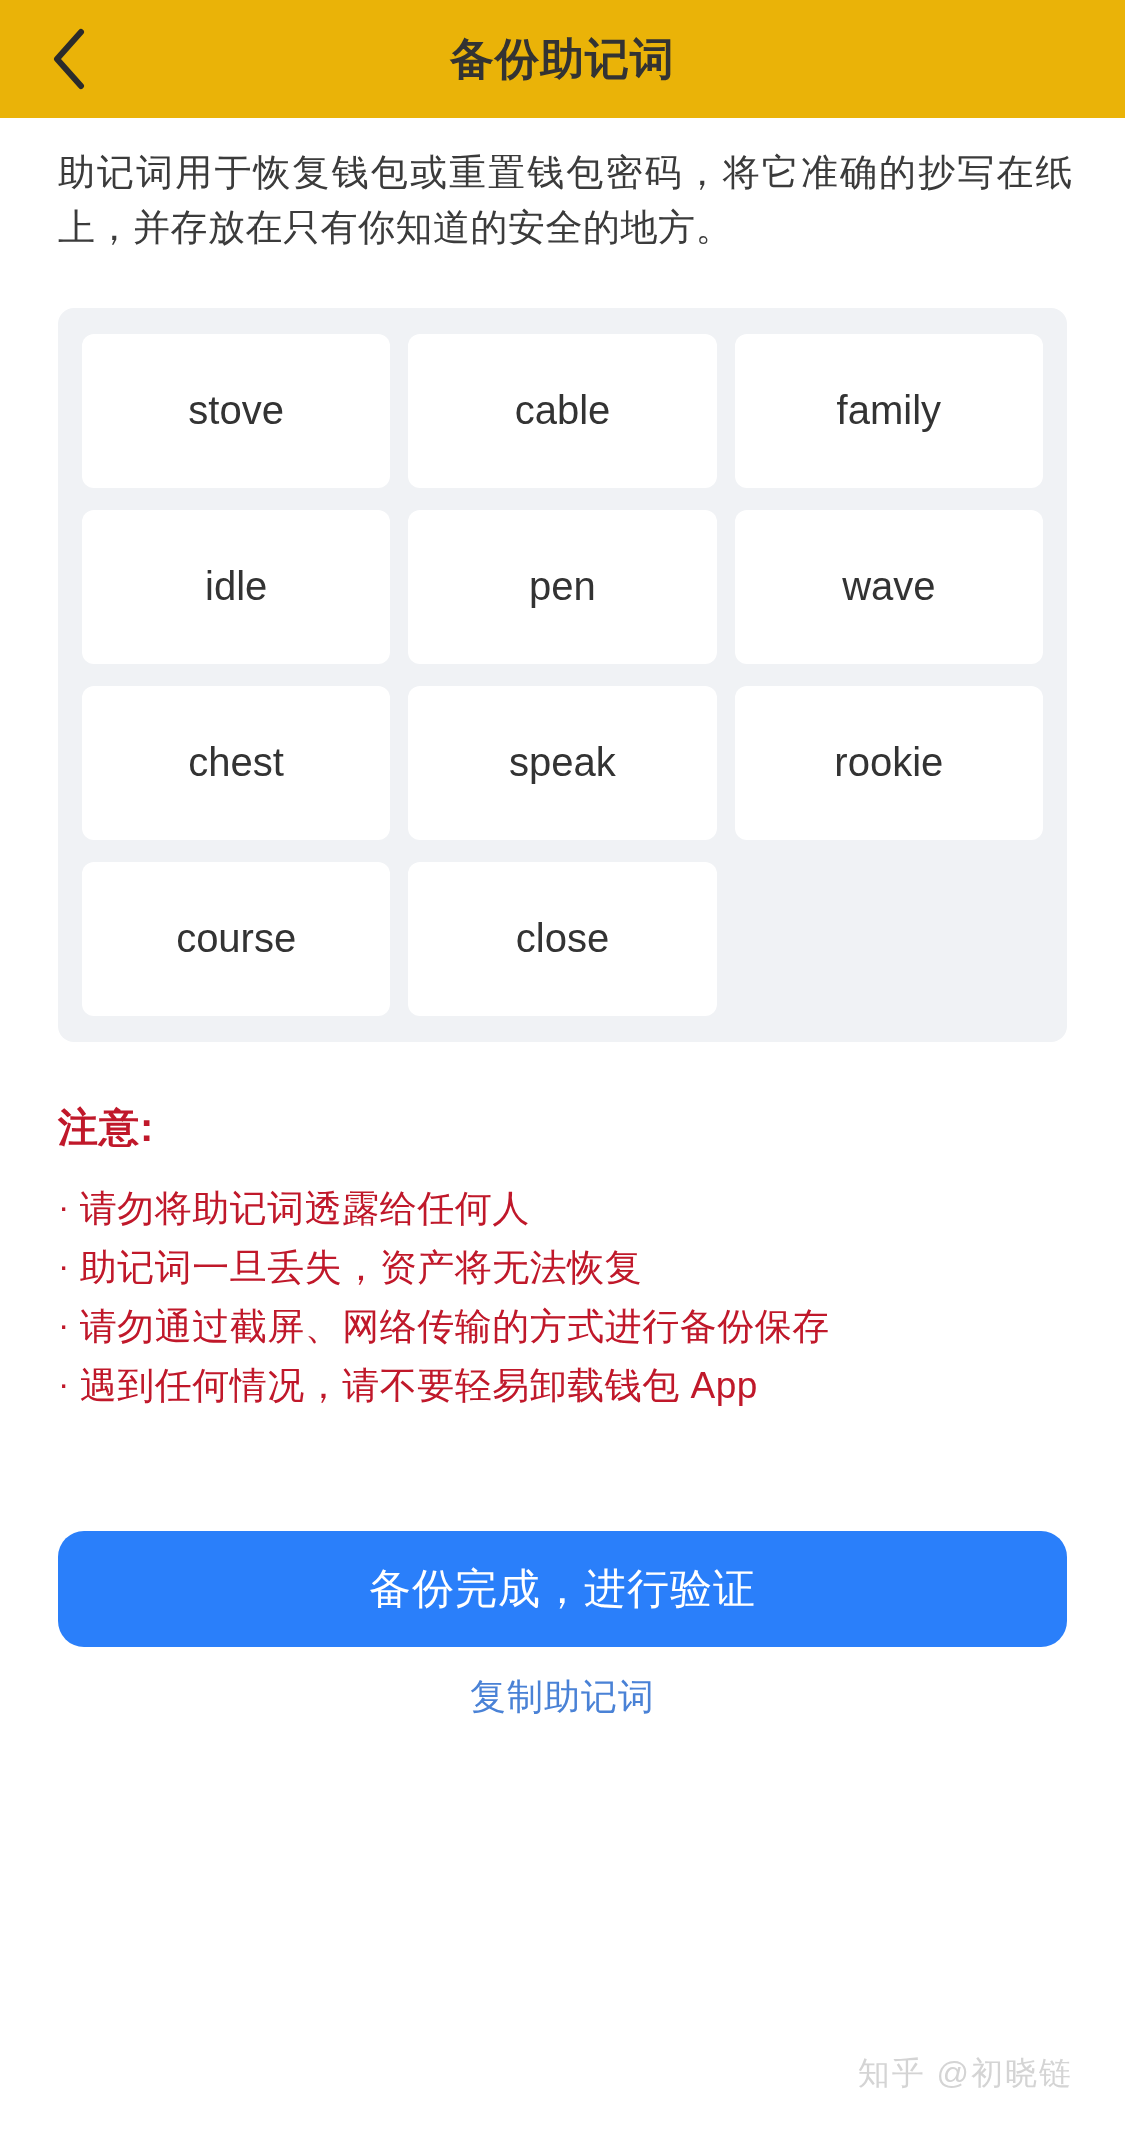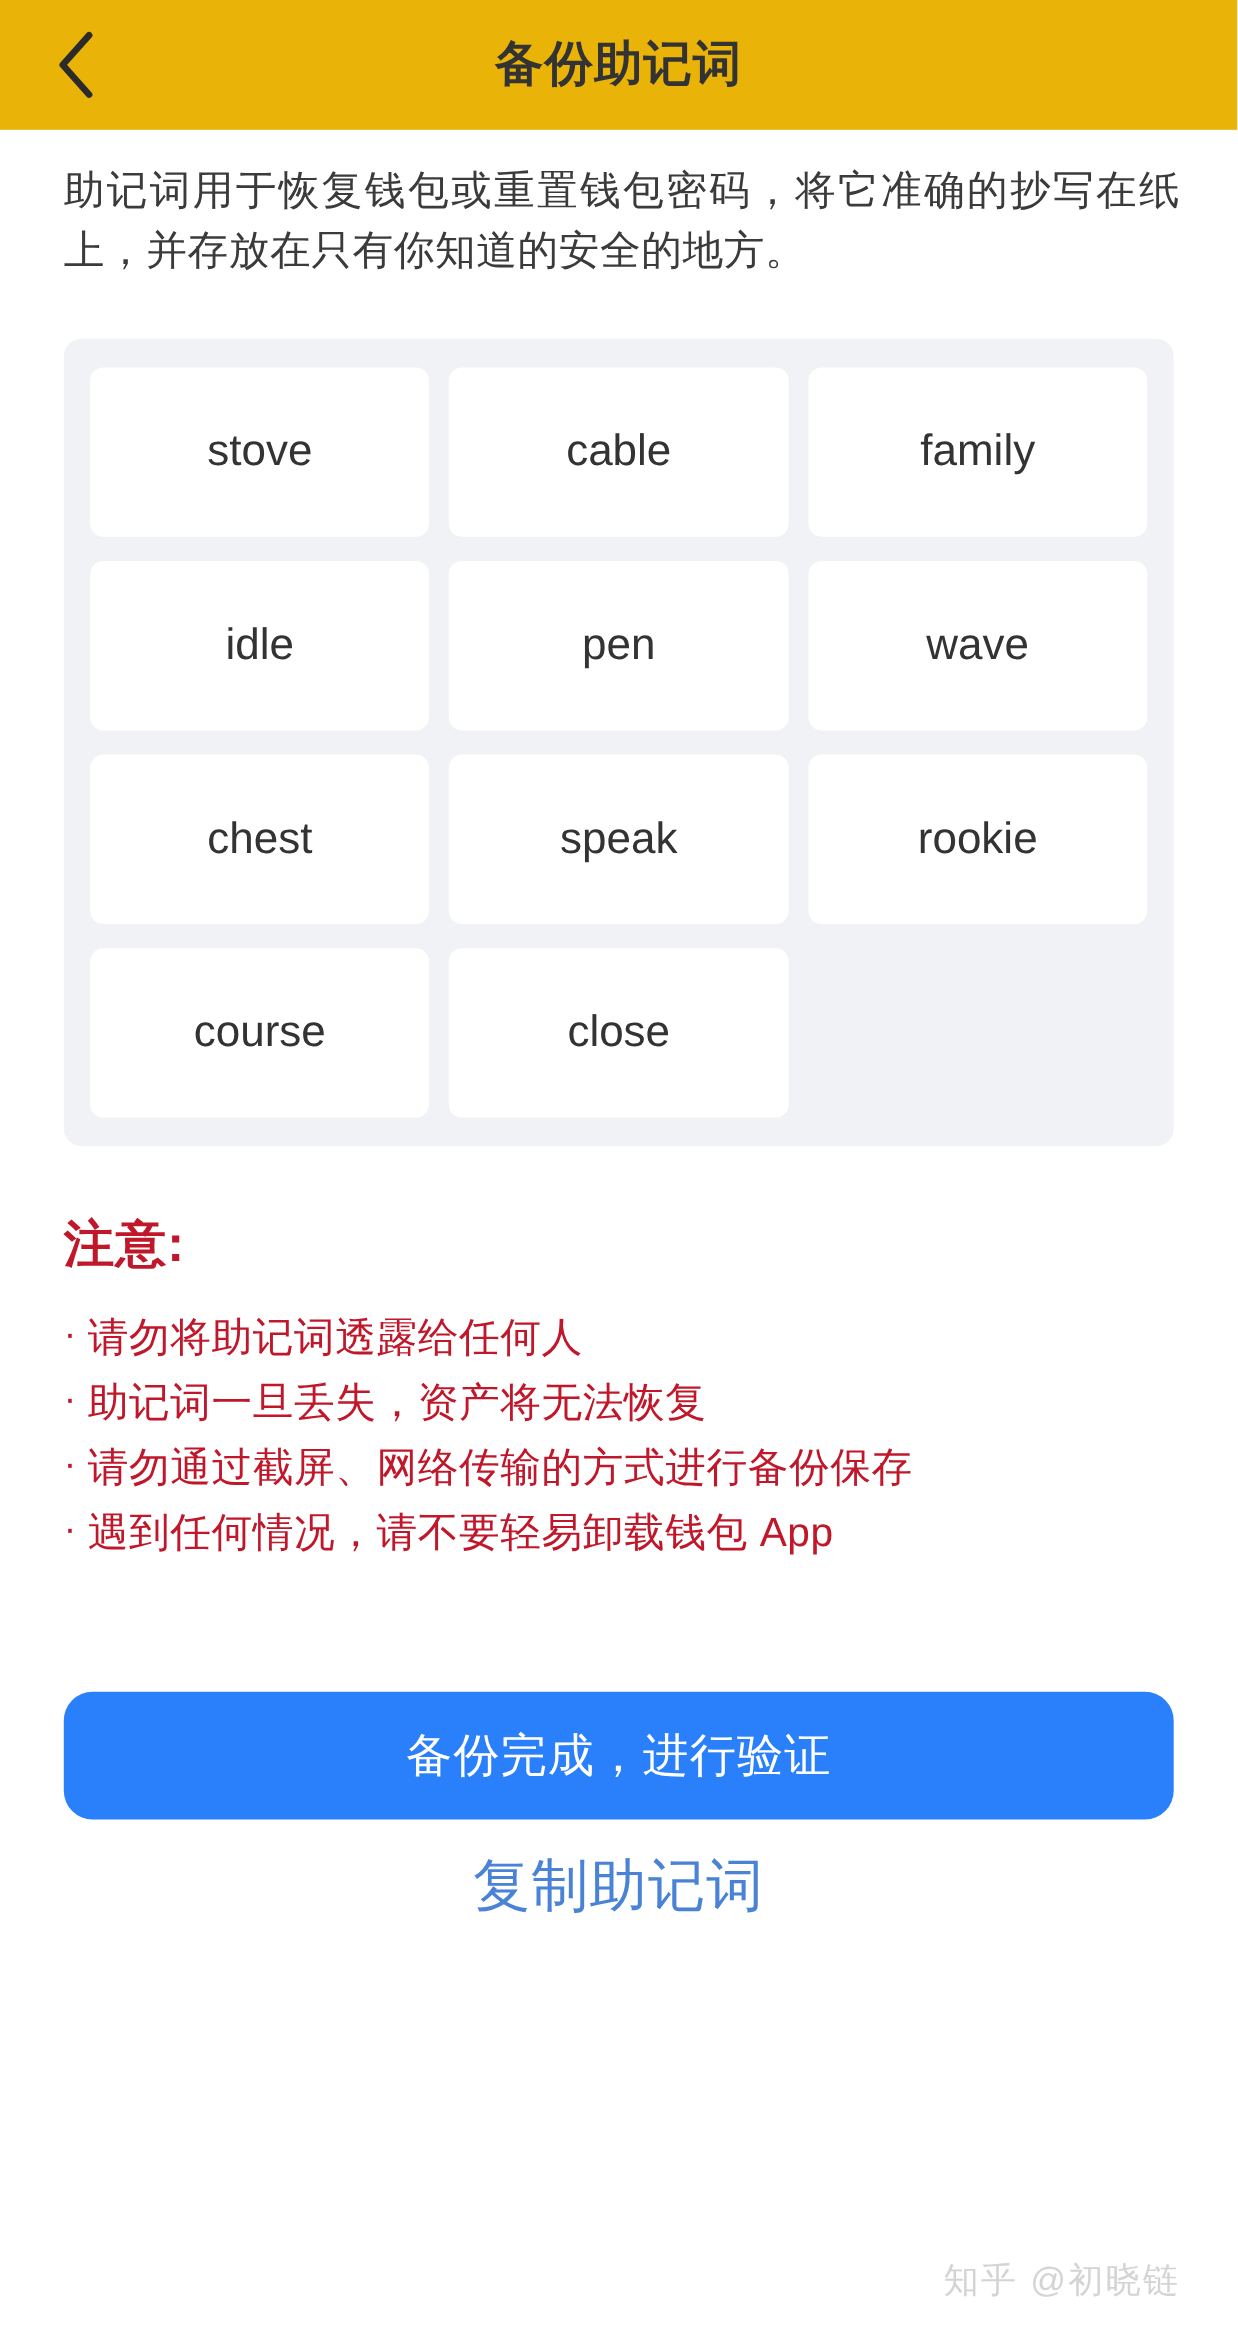--- a/index.html
+++ b/index.html
@@ -80,21 +80,21 @@
     color: #333333;
     cursor: default;
   }
 
   
   .warn {
     margin: 58px 58px 0 58px;
     color: #c0182a;
   }
   .warn-title {
-    font-size: 46px;
+    font-size: 40px;
     font-weight: bold;
     letter-spacing: 1px;
     margin-bottom: 24px;
   }
   .warn-item {
     font-size: 37px;
     line-height: 1.6;
     display: flex;
     align-items: flex-start;
     letter-spacing: 0.5px;
@@ -121,21 +121,21 @@
     cursor: pointer;
     border: none;
     width: calc(100% - 116px);
     box-sizing: border-box;
     font-family: inherit;
   }
   .link-btn {
     margin-top: 26px;
     text-align: center;
     color: #4a82d6;
-    font-size: 52px;
+    font-size: 36px;
     letter-spacing: 1px;
     cursor: pointer;
   }
 
   
   .watermark {
     position: absolute;
     right: 52px;
     bottom: 34px;
     font-size: 32px;

